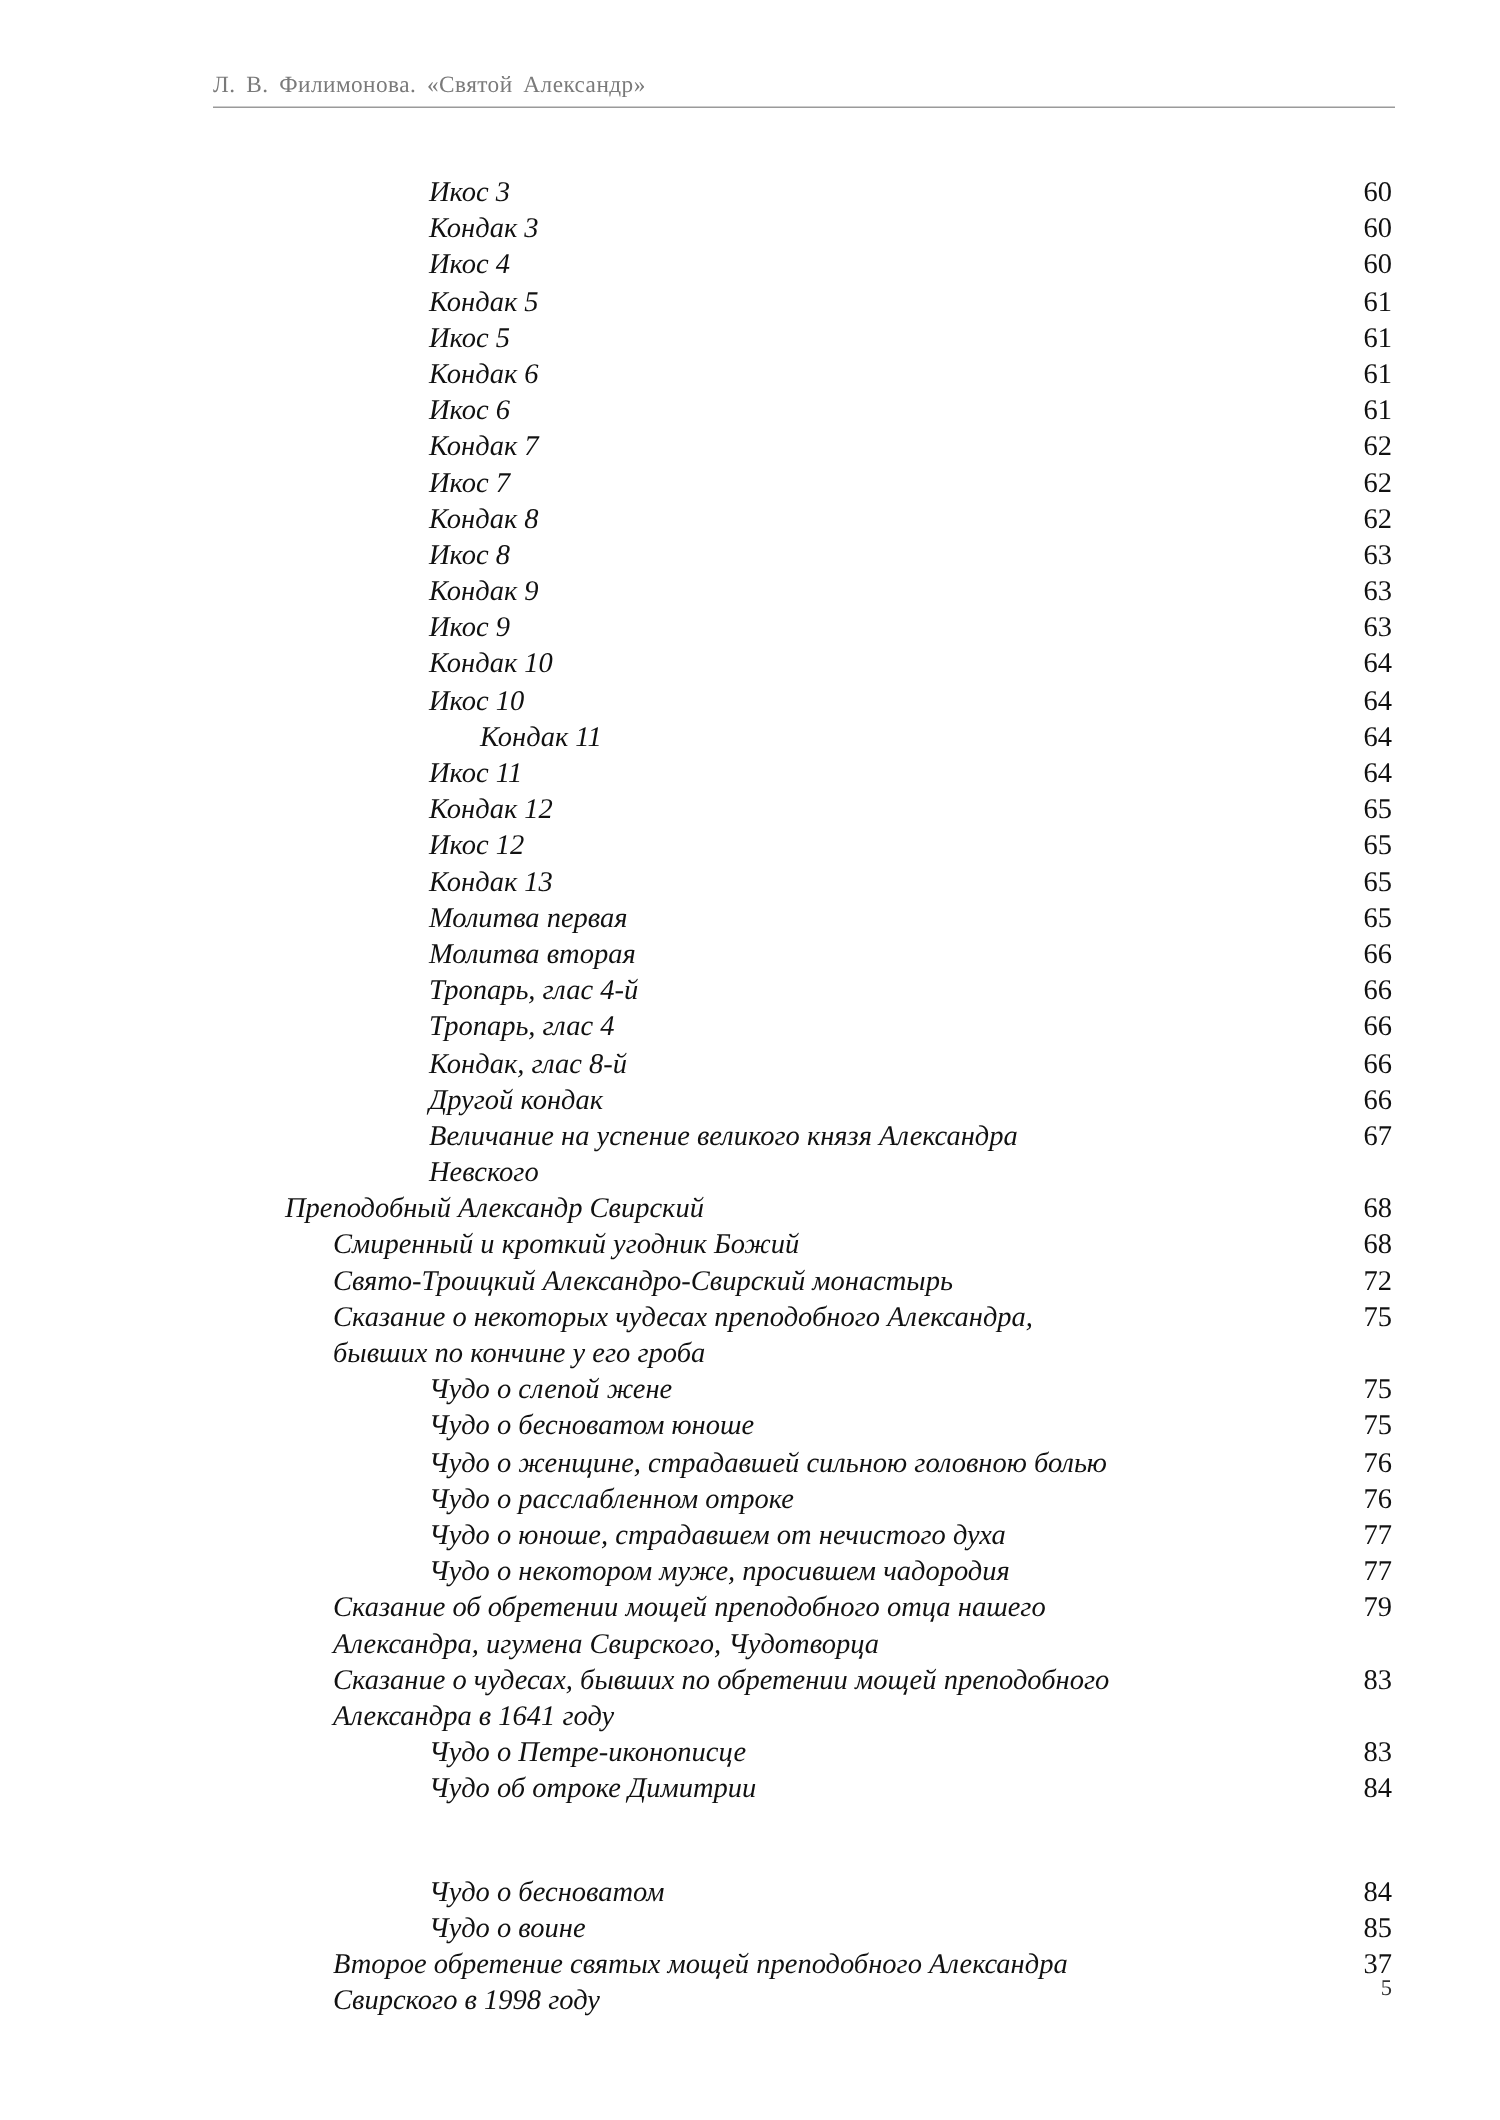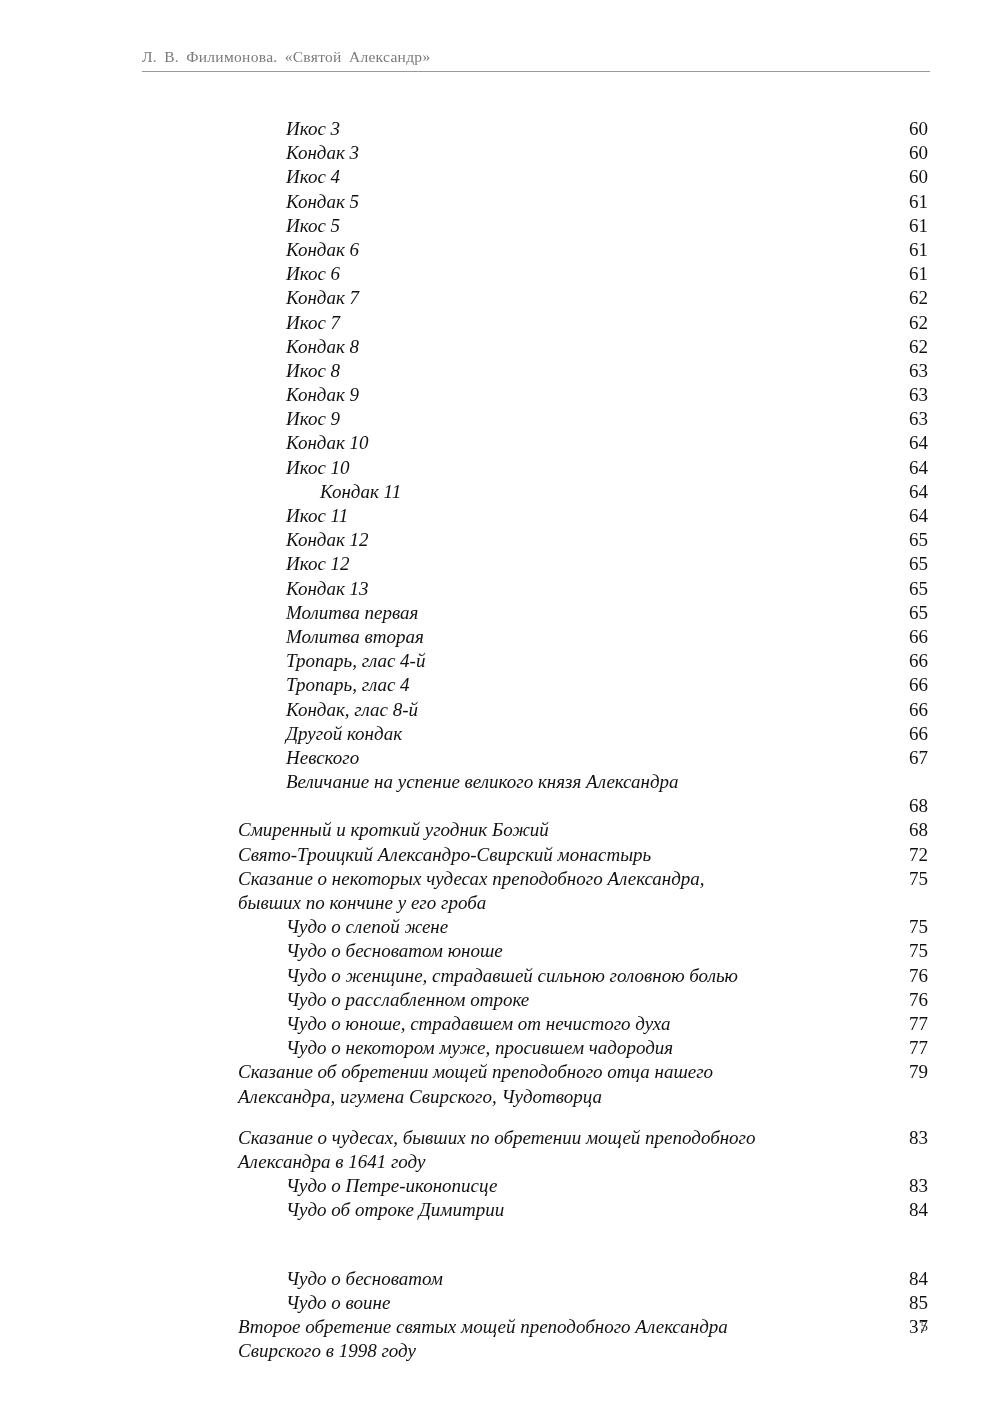--- a/index.html
+++ b/index.html
@@ -5,21 +5,21 @@
   html, body { margin: 0; padding: 0; background: #ffffff; }
   body { width: 1000px; height: 1413px; position: relative; overflow: hidden;
          font-family: "Liberation Serif", "DejaVu Serif", serif; color: #111; }
   .header { position: absolute; left: 142px; top: 48px; font-size: 15.5px; color: #7a7a7a;
             letter-spacing: 0.3px; word-spacing: 3px; }
   .header-rule { position: absolute; left: 142px; top: 71px; width: 788px; height: 0;
                  border-top: 1.5px solid #9a9a9a; }
   .toc { position: absolute; left: 0; top: 117px; width: 1000px; }
   .row { position: relative; height: 24.2px; font-size: 19px; line-height: 24.2px; }
   .row.l0 .title { left: 190px; }
-  .row.l1 .title { left: 238px; }
+  .row.l1 .title { left: 222px; }
   .row.l2 .title { left: 286px; }
   .title { position: absolute; top: 0; width: 560px; white-space: normal; font-style: italic; }
   .title .line { display: block; height: 24.2px; }
   .page { position: absolute; right: 72px; top: 0; text-align: right; }
   .folio { position: absolute; right: 72px; top: 1318px; font-size: 15px; color: #333; }
 </style>
 </head>
 <body>
 
 <div class="header">Л.  В.  Филимонова.  «Святой Александр»</div>
@@ -177,26 +177,29 @@
       <div class="page">66</div>
     </div>
     <div class="row l2" style="height: 24.2px;">
       <div class="title">
         <span class="line">Другой кондак</span>
       </div>
       <div class="page">66</div>
     </div>
     <div class="row l2" style="height: 48.4px;">
       <div class="title">
+        <span class="line">Величание на успение великого князя Александра</span>
         <span class="line">Невского</span>
-        <span class="line">Величание на успение великого князя Александра</span>
       </div>
       <div class="page">67</div>
     </div>
     <div class="row l0" style="height: 24.2px;">
+      <div class="title">
+        <span class="line">Преподобный Александр Свирский</span>
+      </div>
       <div class="page">68</div>
     </div>
     <div class="row l1" style="height: 24.2px;">
       <div class="title">
         <span class="line">Смиренный и кроткий угодник Божий</span>
       </div>
       <div class="page">68</div>
     </div>
     <div class="row l1" style="height: 24.2px;">
       <div class="title">
@@ -247,21 +250,21 @@
       </div>
       <div class="page">77</div>
     </div>
     <div class="row l1" style="height: 48.4px;">
       <div class="title">
         <span class="line">Сказание об обретении мощей преподобного отца нашего</span>
         <span class="line">Александра, игумена Свирского, Чудотворца</span>
       </div>
       <div class="page">79</div>
     </div>
-    <div class="row l1" style="height: 48.4px; margin-top: 17px;">
+    <div class="row l1" style="height: 48.4px;">
       <div class="title">
         <span class="line">Сказание о чудесах, бывших по обретении мощей преподобного</span>
         <span class="line">Александра в 1641 году</span>
       </div>
       <div class="page">83</div>
     </div>
     <div class="row l2" style="height: 24.2px;">
       <div class="title">
         <span class="line">Чудо о Петре-иконописце</span>
       </div>

